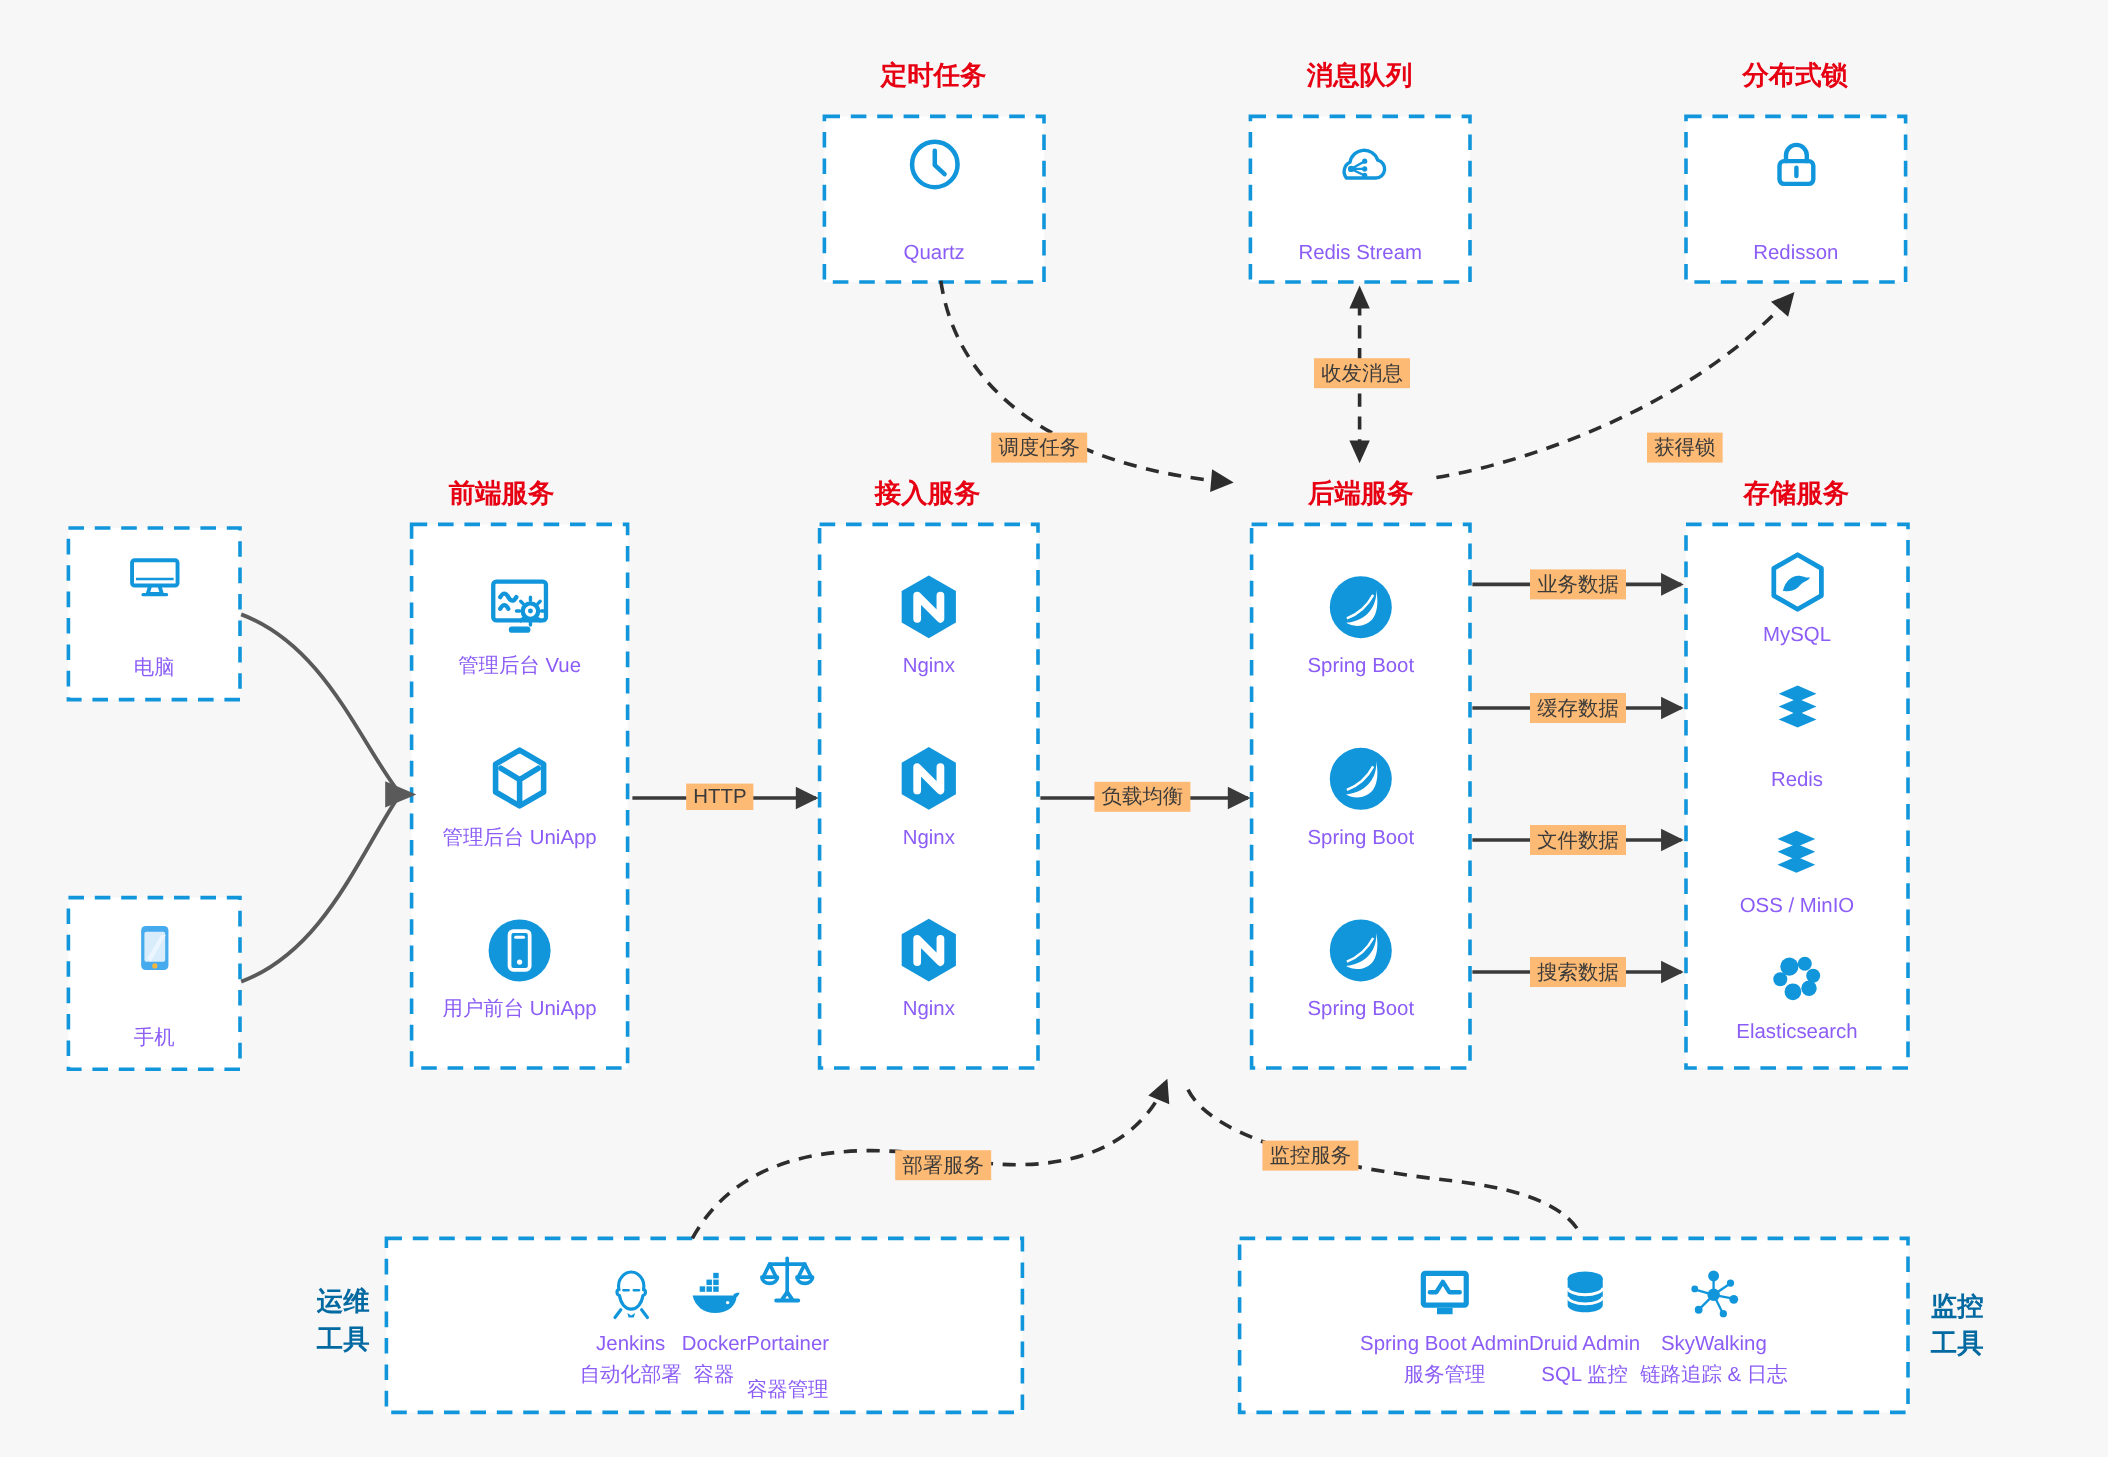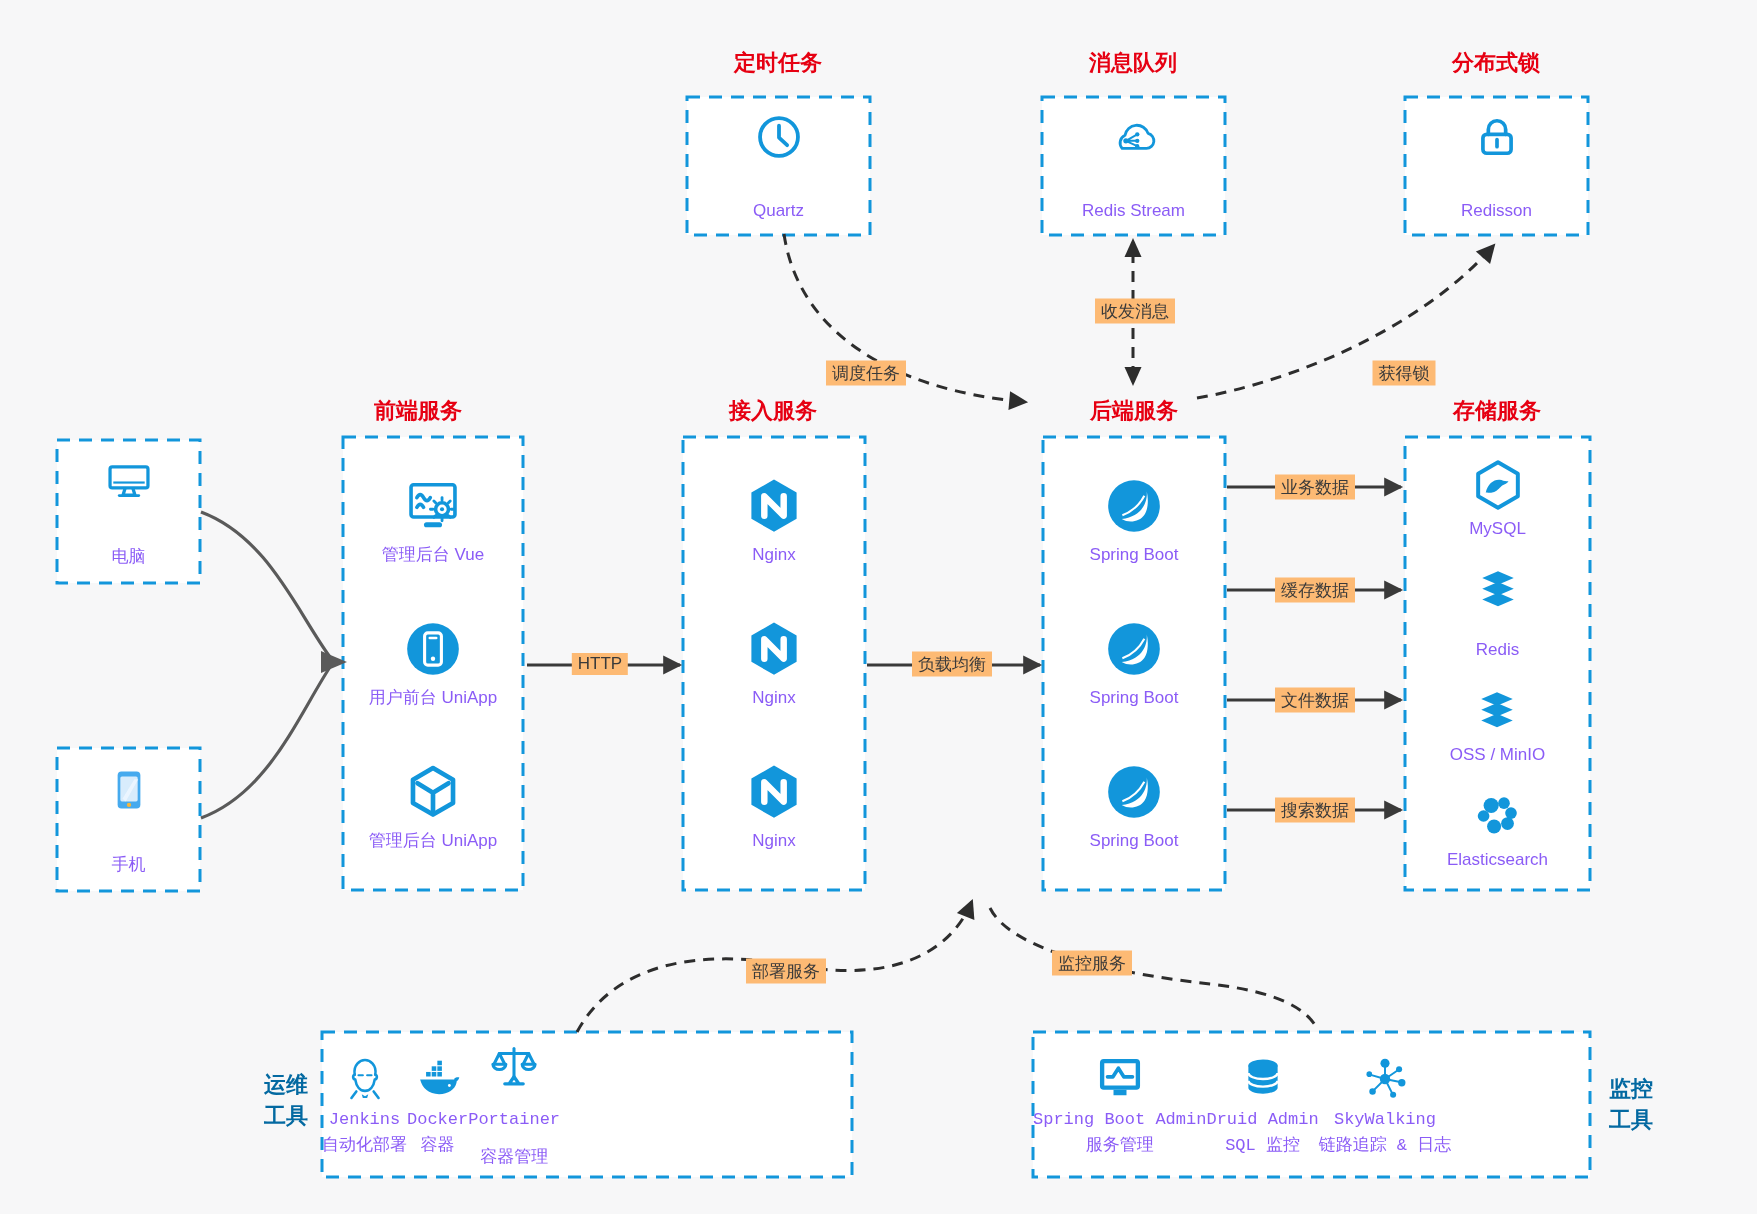--- a/index.html
+++ b/index.html
@@ -1,21 +1,21 @@
 <!DOCTYPE html>
 <html><head>
 <meta charset="utf-8">
 <style>
   html,body{margin:0;padding:0;background:#f7f7f8;}
   #canvas{position:relative;width:1757px;height:1214px;background:#f7f7f8;
           font-family:"Liberation Sans","DejaVu Sans",sans-serif;overflow:hidden;}
   #wires{position:absolute;left:0;top:0;z-index:1;}
   .gcontent{position:absolute;display:flex;align-items:center;z-index:2;box-sizing:border-box;}
   .vcol{flex-direction:column;justify-content:space-around;}
-  .hrow{flex-direction:row;justify-content:flex-start;font-family:Liberation Mono, monospace;}
+  .hrow{flex-direction:row;justify-content:center;}
   .nitem{display:flex;flex-direction:column;align-items:center;gap:7px;}
   .nlabel{font-size:17px;color:#8b5cf6;white-space:nowrap;line-height:1.25;text-align:center;}
   .ic62{width:62px;height:62px;} .ic56{width:56px;height:56px;}
   .ic52{width:52px;height:52px;}
   .stitle{position:absolute;transform:translateX(-50%);font-size:22px;font-weight:700;
           color:#e60012;white-space:nowrap;z-index:2;}
   .sidetitle{position:absolute;transform:translateX(-50%);text-align:center;font-size:22px;
           font-weight:700;color:#0369a1;line-height:1.4;z-index:2;}
   .elabel{position:absolute;transform:translate(-50%,-50%);background:#fdba74;padding:1px 6px;
           font-size:17px;color:#3a3a3a;white-space:nowrap;z-index:2;}
@@ -260,29 +260,29 @@
 
   <div class="gcontent vcol" style="left:343px;top:437px;width:180px;height:453px;padding:12px 0">
     <div class="nitem">
       <svg class="ic62" viewBox="0 0 48 48">
           <use href="#i-adminvue"></use>
         </svg>
       <div class="nlabel">管理后台 Vue</div>
     </div>
     <div class="nitem">
       <svg class="ic62" viewBox="0 0 48 48">
+          <use href="#i-cube"></use>
+        </svg>
+      <div class="nlabel">管理后台 UniApp</div>
+    </div>
+    <div class="nitem">
+      <svg class="ic62" viewBox="0 0 48 48">
           <use href="#i-mobileapp"></use>
         </svg>
       <div class="nlabel">用户前台 UniApp</div>
-    </div>
-    <div class="nitem">
-      <svg class="ic62" viewBox="0 0 48 48">
-          <use href="#i-cube"></use>
-        </svg>
-      <div class="nlabel">管理后台 UniApp</div>
     </div>
   </div>
 
   <div class="gcontent vcol" style="left:683px;top:437px;width:182px;height:453px;padding:12px 0">
     <div class="nitem">
       <svg class="ic62" viewBox="0 0 48 48">
           <use href="#i-nginx"></use>
         </svg>
       <div class="nlabel">Nginx</div>
     </div>

